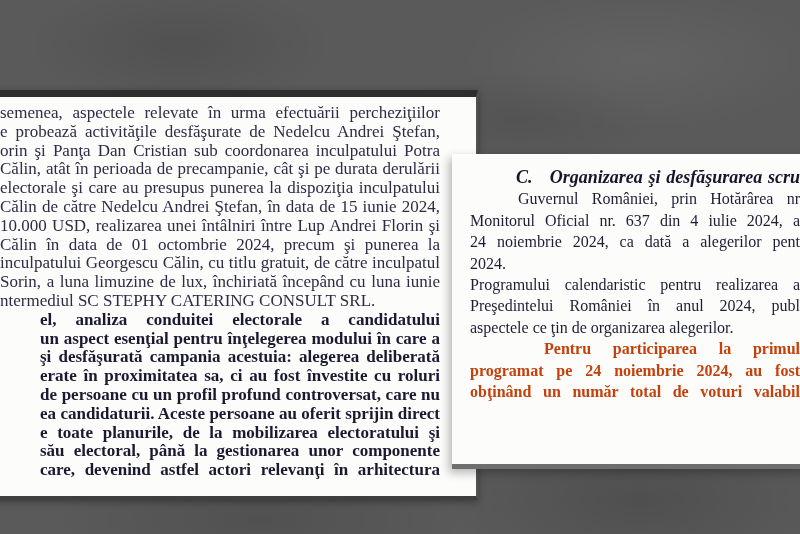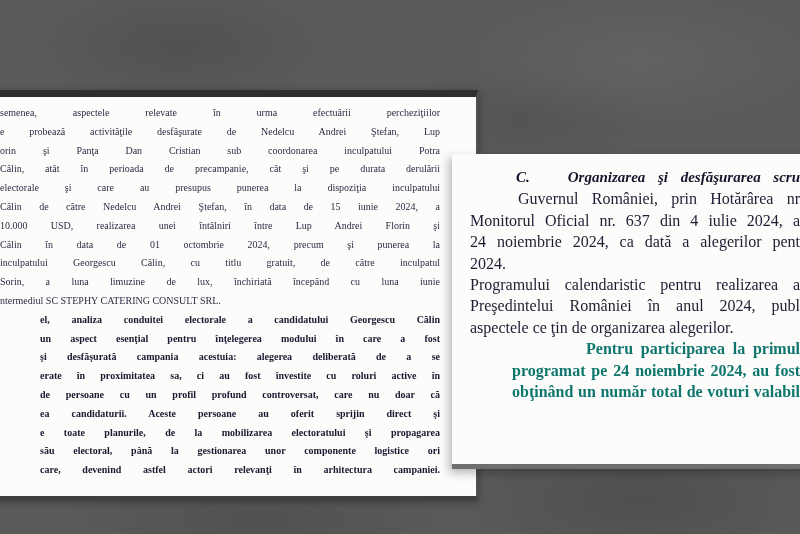--- a/index.html
+++ b/index.html
@@ -46,21 +46,21 @@
     z-index: 2;
   }
   .page-text {
     overflow: hidden;
   }
   .text-left {
     --pitch: 18.8px;
     margin: 7px 0 0 34px;
     width: 440px;
     height: 392px;
-    font-size: 10px;
+    font-size: 17px;
     color: #2c2c45;
   }
   .text-right {
     --pitch: 21.4px;
     margin: 13px 0 0 18px;
     width: 330px;
     height: 297px;
     font-size: 16px;
     color: #1d1d33;
   }
@@ -72,25 +72,25 @@
     text-align: justify;
   }
   .line.fill::after {
     content: "";
     display: inline-block;
     width: 100%;
     height: 0;
   }
   .para.bold .line { font-weight: 700; }
   .text-left .para.bold .line { color: #191930; padding-left: 40px; }
-  .text-right .para.bold .line { color: #0f766e; margin-left: 42px; }
+  .text-right .para.bold .line { color: #c2410c; }
   .para.heading .line {
     font-weight: 700;
     font-style: italic;
-    font-size: 15px;
+    font-size: 18px;
     color: #14142b;
   }
 </style>
 </head>
 <body>
 
 <section class="page page-left">
   <div class="page-text text-left">
       <div class="para regular">
         <div class="line fill">semenea, aspectele relevate în urma efectuării percheziţiilor</div>

